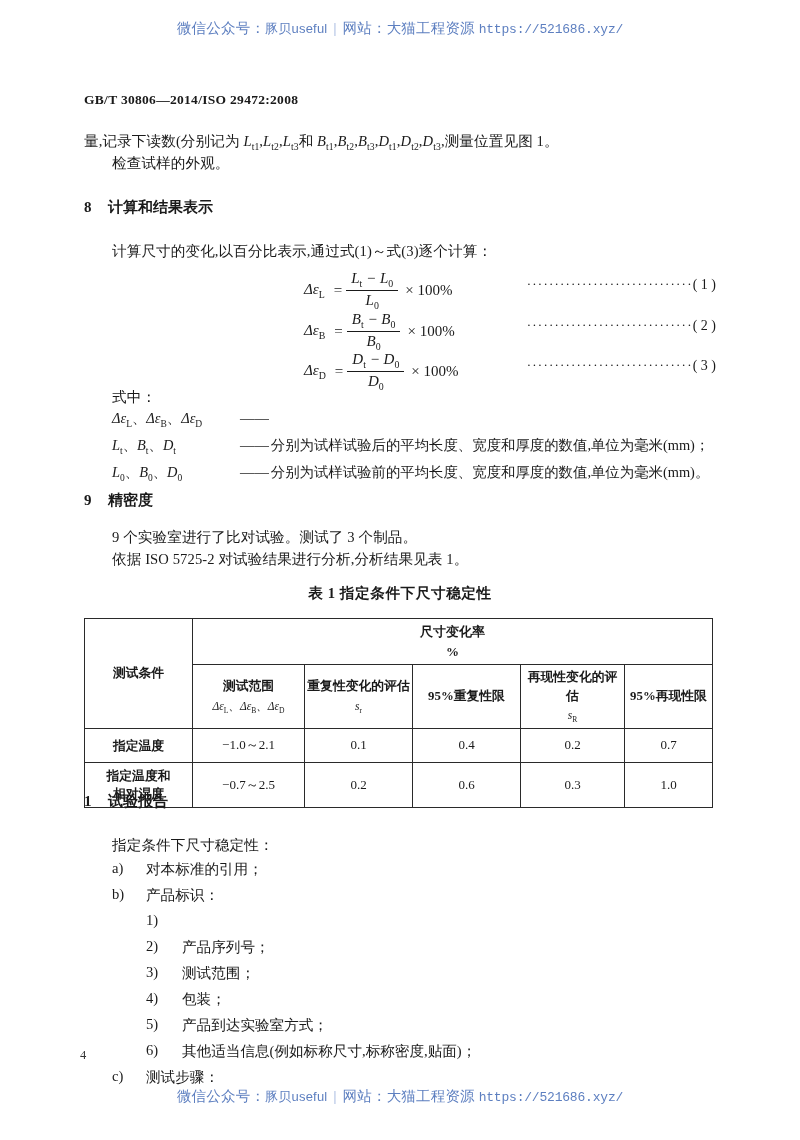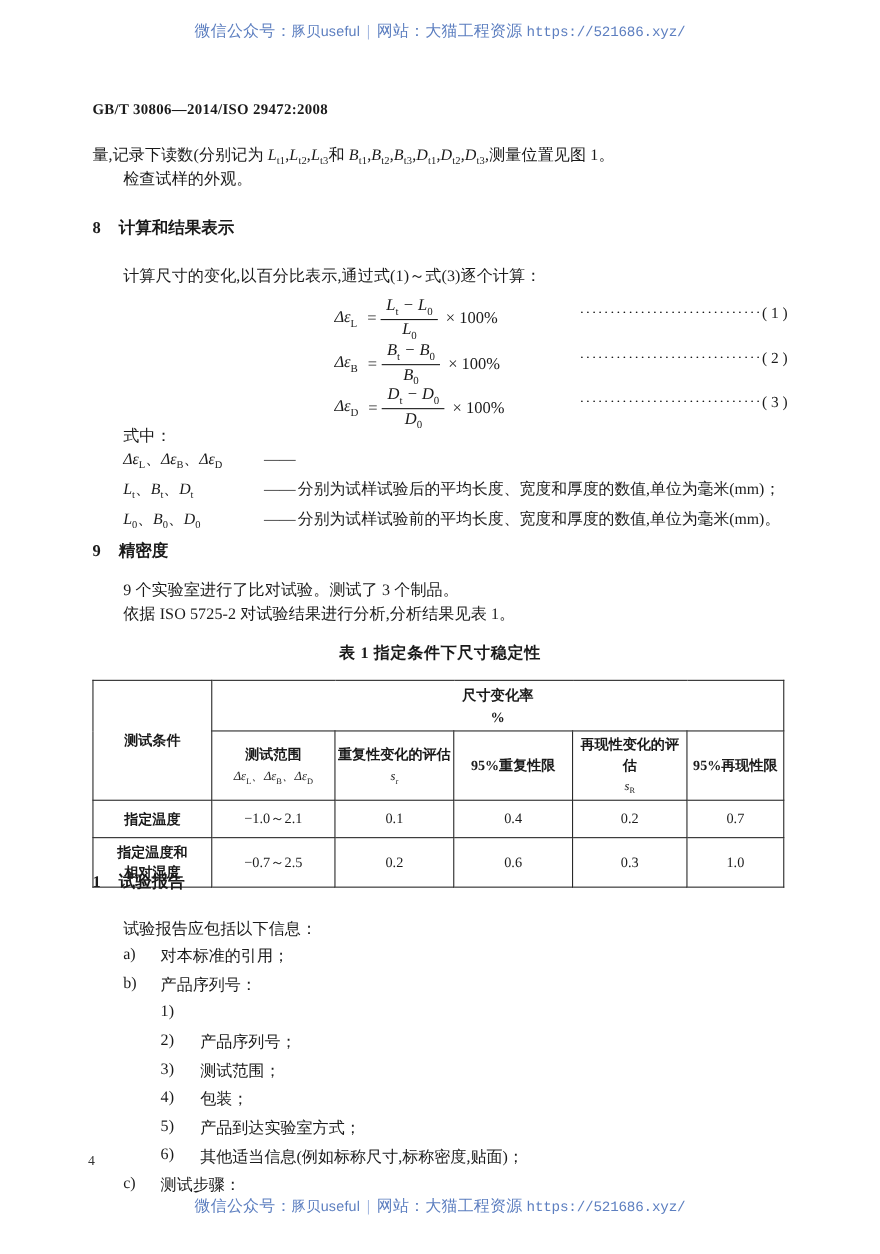--- a/index.html
+++ b/index.html
@@ -373,29 +373,29 @@
         <td class="num">0.3</td>
         <td class="num">1.0</td>
       </tr>
     </tbody>
   </table>
 
   <div class="clause" style="top:792px;">
     <span class="num">1</span><span>试验报告</span>
   </div>
 
-  <div class="body-line" style="left:112px; top:834px;">试验报告应包括以下信息：</div>
+  <div class="body-line" style="left:112px; top:834px;">指定条件下尺寸稳定性：</div>
 
   <div class="listitem" style="left:112px; top:860px;">
     <span class="li-marker">a)</span>
     <span>对本标准的引用；</span>
   </div>
   <div class="listitem" style="left:112px; top:886px;">
     <span class="li-marker">b)</span>
-    <span>产品序列号：</span>
+    <span>产品标识：</span>
   </div>
   <div class="listitem" style="left:146px; top:912px;">
     <span class="li-marker wide">1)</span>
   </div>
   <div class="listitem" style="left:146px; top:938px;">
     <span class="li-marker wide">2)</span>
     <span>产品序列号；</span>
   </div>
   <div class="listitem" style="left:146px; top:964px;">
     <span class="li-marker wide">3)</span>

